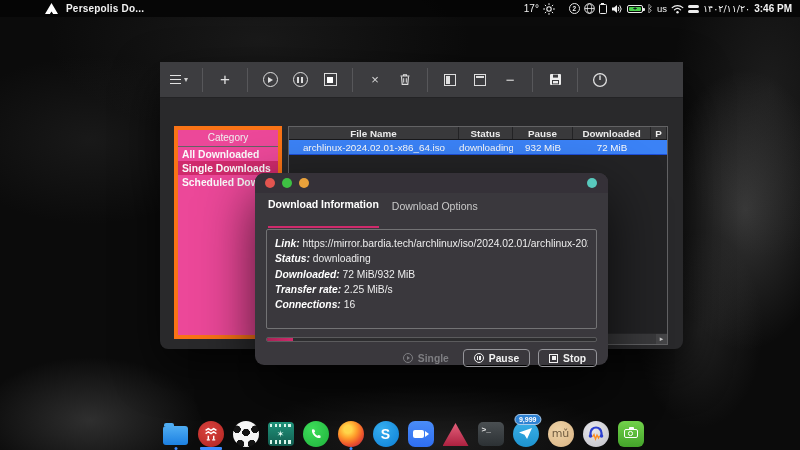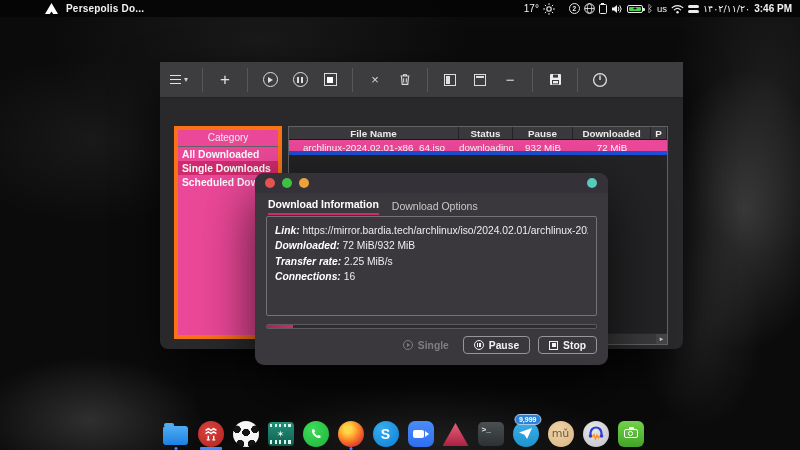--- a/index.html
+++ b/index.html
@@ -93,21 +93,21 @@
   .cat-item { font-weight:bold; color:#fafafa; padding:1.5px 4px; font-size:10.3px; white-space:nowrap; }
   .cat-item.selected { background:#cf2a6c; }
   
   .tbl {
     position:absolute; left:128px; top:64px; width:380px; height:219px;
     background:#232325; border:1px solid #626264; overflow:hidden;
   }
   .tbl-head { display:flex; height:13px; background:#3a3a3c; border-bottom:1px solid #1a1a1c; }
   .th { font-size:9.8px; font-weight:bold; color:#ededed; text-align:center; line-height:13px;
     border-right:1px solid #242426; overflow:hidden; white-space:nowrap; }
-  .tbl-row { display:flex; height:15px; background:#ec4899; border-bottom:4px solid #1d4ed8; }
+  .tbl-row { display:flex; height:15px; background:#3b82f6; border-bottom:1px solid #1d4ed8; }
   .td { font-size:9.8px; color:#fafafa; text-align:center; line-height:15px;
     overflow:hidden; white-space:nowrap; }
   .c-file { width:170px; } .c-status { width:54px; } .c-size { width:60px; }
   .c-dl { width:78px; } .c-p { flex:1; }
   .tbl-scroll { position:absolute; left:0; right:0; bottom:0; height:11px; background:#39393b; border-top:1px solid #29292b; }
   .tbl-scroll .arrowbox { position:absolute; right:0; top:0; width:11px; height:10px; background:#454547;
     color:#c9c9c9; font-size:7px; line-height:10px; text-align:center; }
   
   .dlg {
     position:absolute; left:255px; top:173px; width:353px; height:192px;
@@ -115,21 +115,21 @@
     z-index:20;
   }
   .dlg-titlebar { height:20px; background:#353138; border-radius:9px 9px 0 0; position:relative;
     display:flex; align-items:center; }
   .dlg-titlebar .tl { width:10px; height:10px; }
   .tl.red { background:#e2544f; margin-left:10px; }
   .tl.green { background:#3ec043; margin-left:7px; }
   .tl.yellow { background:#eaa23b; margin-left:7px; }
   .tl.teal { position:absolute; right:11px; top:5px; background:#58c9bd; }
   .dlg-tabs { display:flex; gap:13px; padding:5px 0 0 13px; align-items:flex-end; }
-  .dlg-tab { font-size:10.5px; color:#c9c9c9; padding-bottom:3px; }
+  .dlg-tab { font-size:10.5px; color:#c9c9c9; padding-bottom:16px; }
   .dlg-tab.active { color:#fff; font-weight:bold; border-bottom:2px solid #cf2a6c; }
   .info-box { margin:1px 11px 0; height:100px; border:1px solid #737375; border-radius:2px;
     padding:6px 8px; overflow:hidden; }
   .info-line { font-size:10.3px; line-height:15.3px; white-space:nowrap; overflow:hidden; color:#ededed; }
   .info-line b { color:#fff;font-style:italic; }
   .progress { margin:8px 11px 0; height:5px; background:#2d2d2f; border:1px solid #5b5b5d; border-radius:2px; overflow:hidden; }
   .progress .fill { height:100%; background:linear-gradient(90deg,#a72355,#cf2a6c); }
   .dlg-btns { display:flex; justify-content:flex-end; align-items:center; gap:8px; margin:7px 11px 0; }
   .dbtn { display:flex; align-items:center; gap:5px; height:18px; padding:0 10px;
     border:1px solid #95959a; border-radius:4px; font-size:10.3px; font-weight:bold; color:#f2f2f2; }
@@ -357,20 +357,21 @@
       <span class="tl green"></span>
       <span class="tl yellow"></span>
       <span class="tl teal"></span>
     </div>
     <div class="dlg-tabs">
       <span class="dlg-tab active">Download Information</span>
       <span class="dlg-tab">Download Options</span>
     </div>
     <div class="info-box">
       <div class="info-line"><b>Link:</b> <span>https://mirror.bardia.tech/archlinux/iso/2024.02.01/archlinux-2024.02.01-x86_64.is</span></div>
+      <div class="info-line"><b>Status:</b> <span>downloading</span></div>
       <div class="info-line"><b>Downloaded:</b> <span>72 MiB/932 MiB</span></div>
       <div class="info-line"><b>Transfer rate:</b> <span>2.25 MiB/s</span></div>
       <div class="info-line"><b>Connections:</b> <span>16</span></div>
     </div>
     <div class="progress">
       <div class="fill" style="width:8%"></div>
     </div>
     <div class="dlg-btns">
       <span class="dbtn disabled">
         <span class="bicn-circ">

